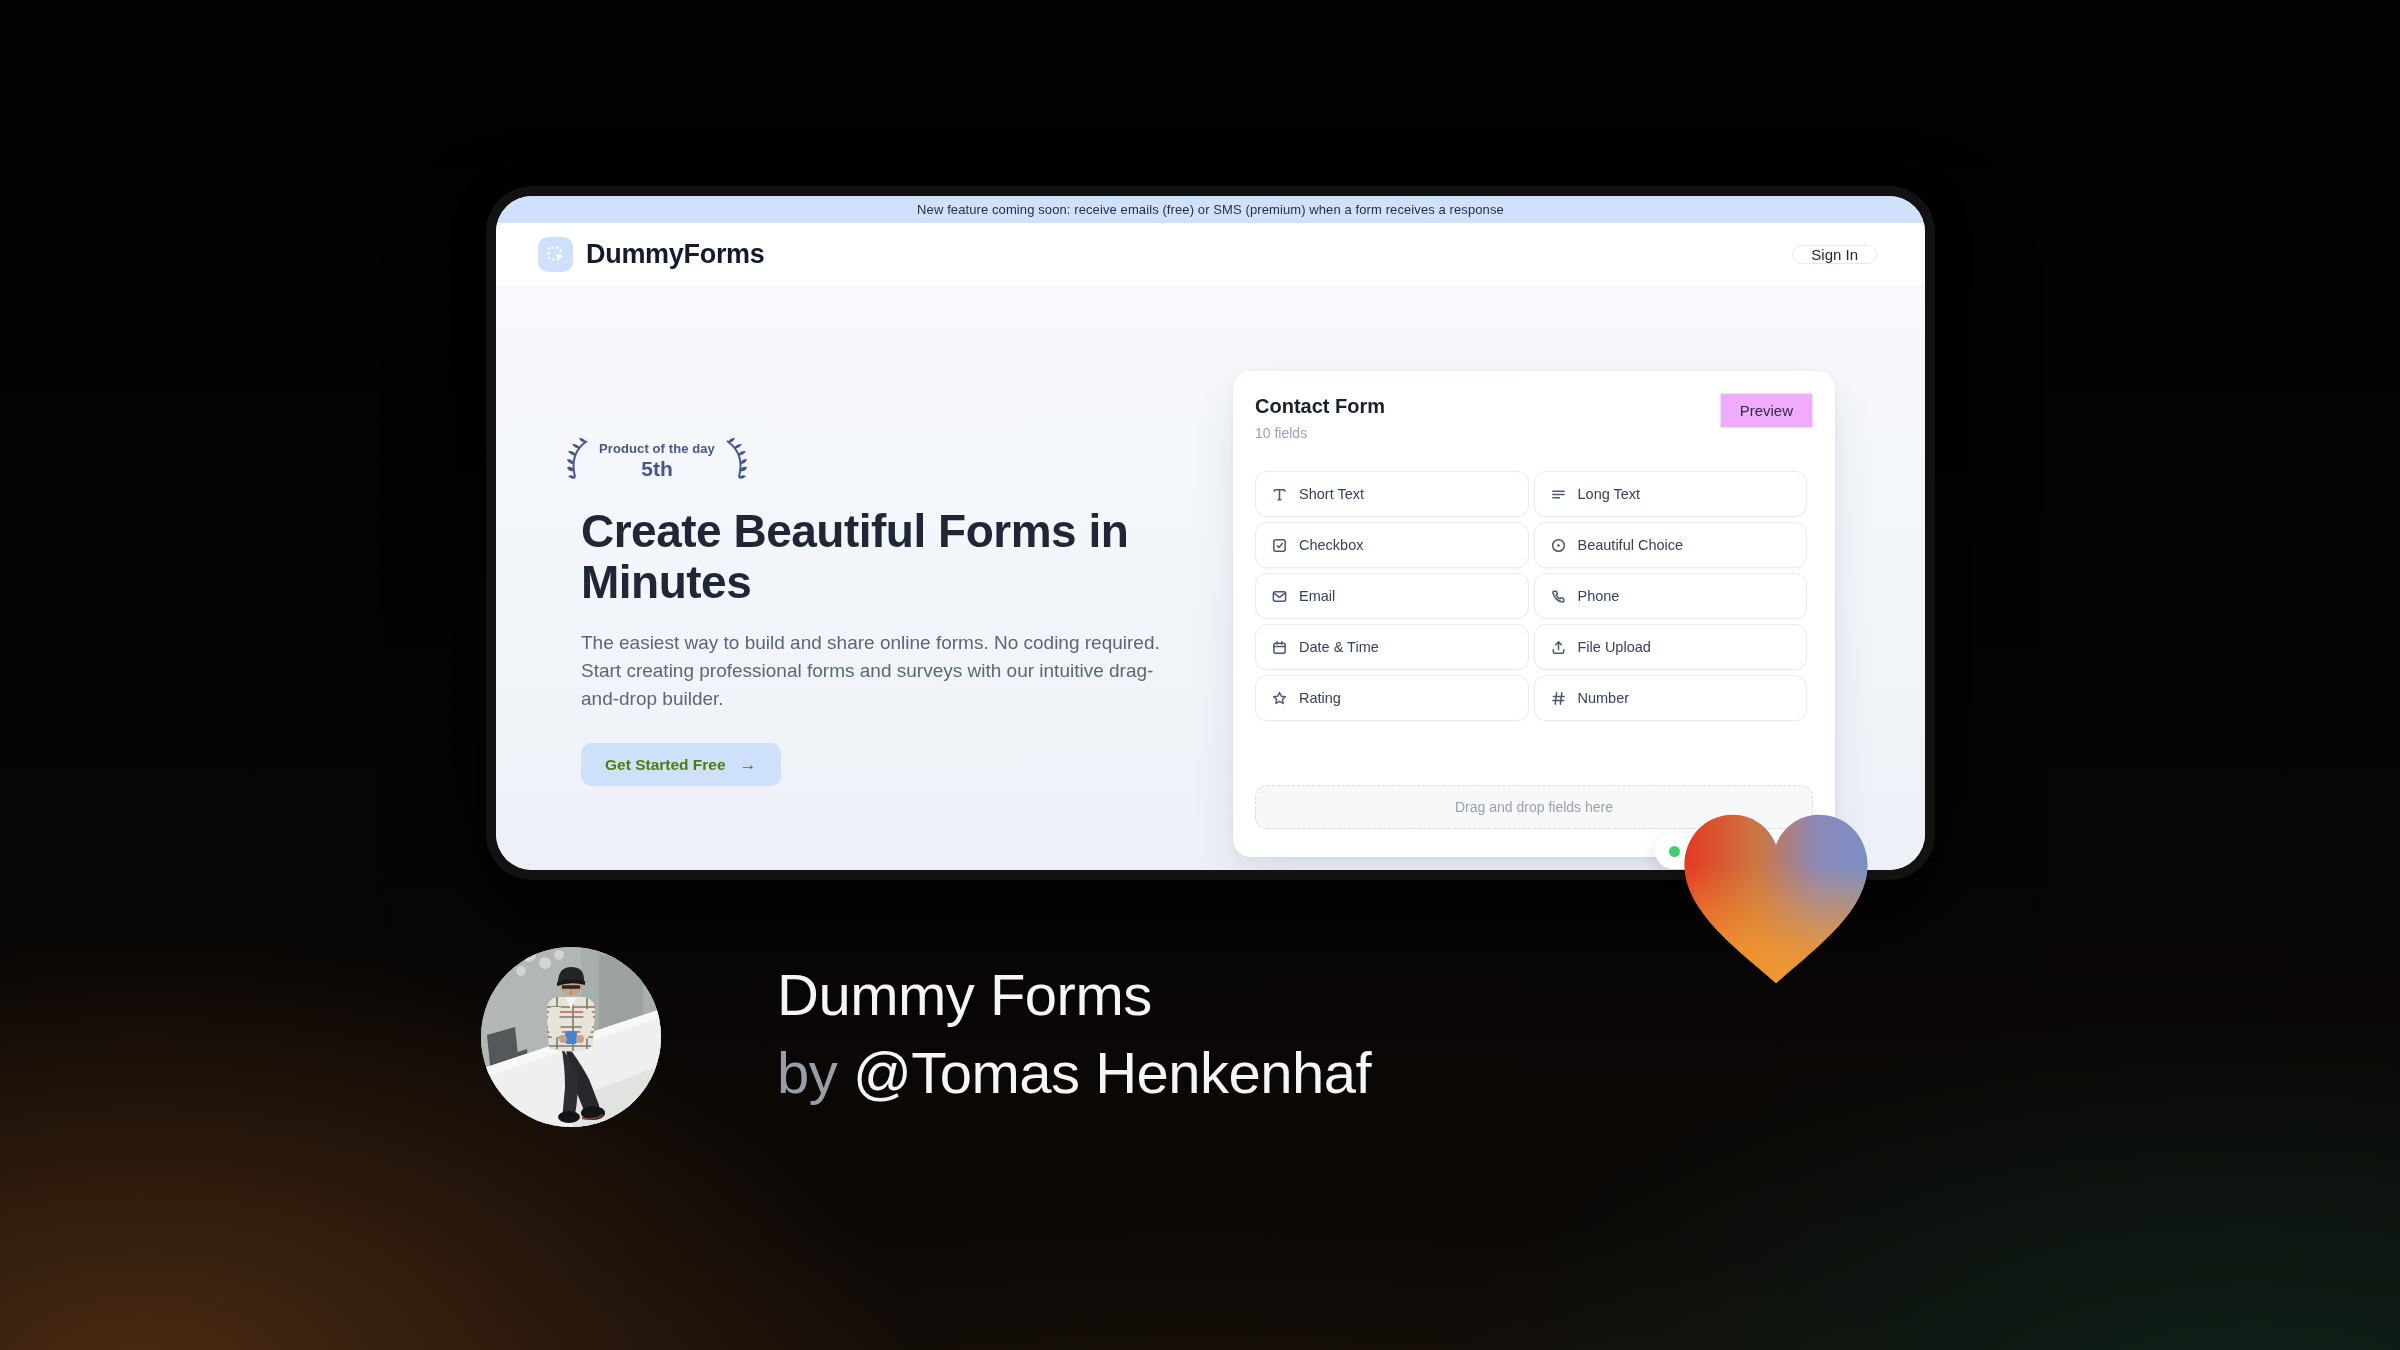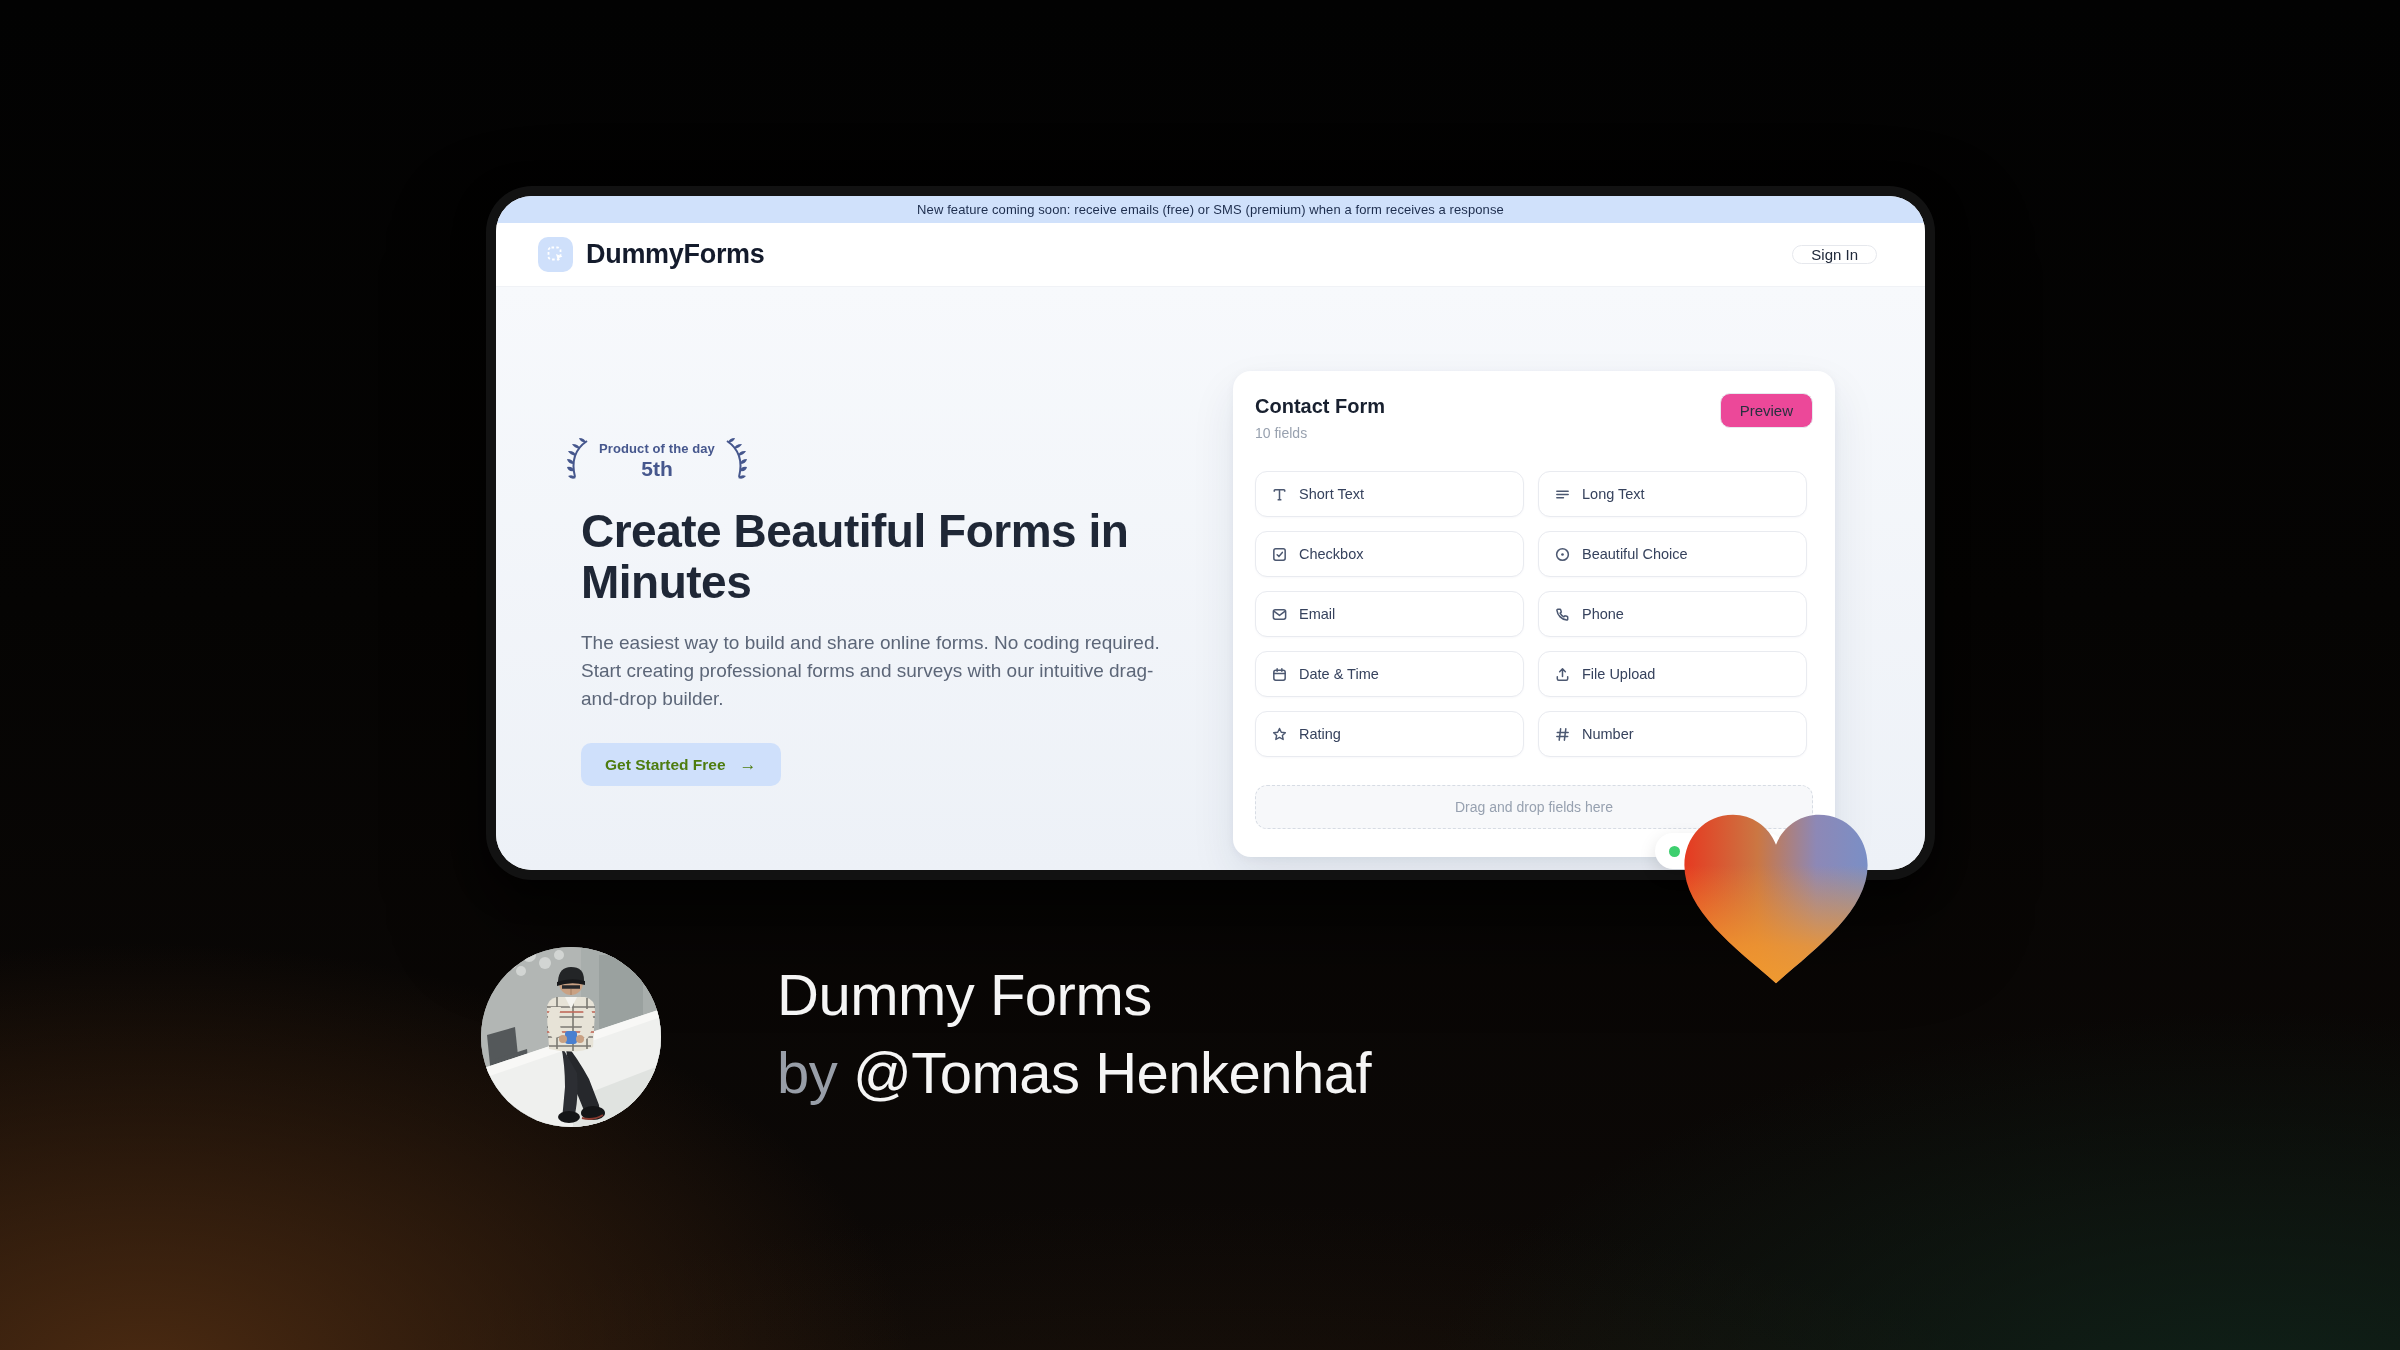--- a/index.html
+++ b/index.html
@@ -69,26 +69,26 @@
   
   .panel{
     position:absolute;right:90px;top:84px;width:602px;height:486px;box-sizing:border-box;
     background:#fff;border-radius:18px;padding:24px 22px;
     box-shadow:0 20px 45px rgba(25,39,80,.09), 0 2px 8px rgba(25,39,80,.05);
     margin-left:20px;
   }
   .panel-title{font-size:20px;font-weight:700;color:#18202f;margin:0;}
   .panel-sub{font-size:14px;color:#98a1af;margin-top:7px;}
   .preview-btn{
-    position:absolute;right:22px;top:22px;background:#ec4899;border:1px solid #e7e9ee;
-    border-radius:10px;padding:8px 19px;font-size:15px;color:#27303f;cursor:pointer;font-family:inherit;
+    position:absolute;right:22px;top:22px;background:#f0abfc;border:1px solid #e7e9ee;
+    border-radius:1px;padding:8px 19px;font-size:15px;color:#27303f;cursor:pointer;font-family:inherit;
   }
   .field-grid{
     position:absolute;left:22px;right:28px;top:100px;
-    display:grid;grid-template-columns:1fr 1fr;gap:14px;
+    display:grid;grid-template-columns:1fr 1fr;gap:5px;
   }
   .chip{
     height:46px;box-sizing:border-box;background:#fff;border:1px solid #e9ebf0;border-radius:12px;
     display:flex;align-items:center;gap:11px;padding:0 15px;cursor:grab;
     box-shadow:0 1px 2px rgba(25,39,80,.03);
   }
   .chip svg{flex:0 0 auto;}
   .chip-label{font-size:14.5px;font-weight:500;color:#36425d;}
   .dropzone{
     position:absolute;left:22px;right:22px;top:414px;height:44px;

